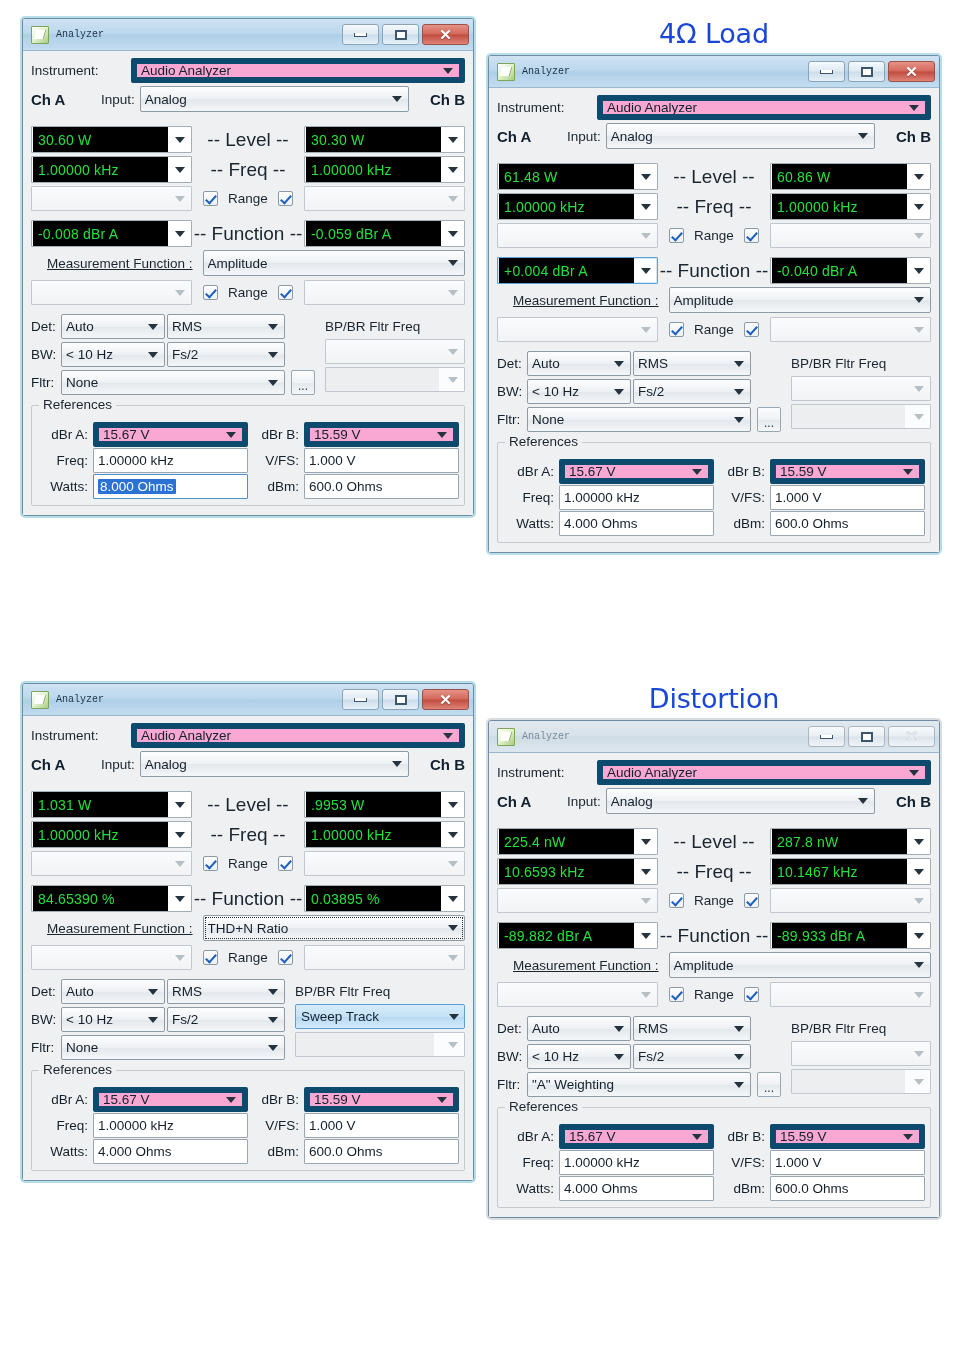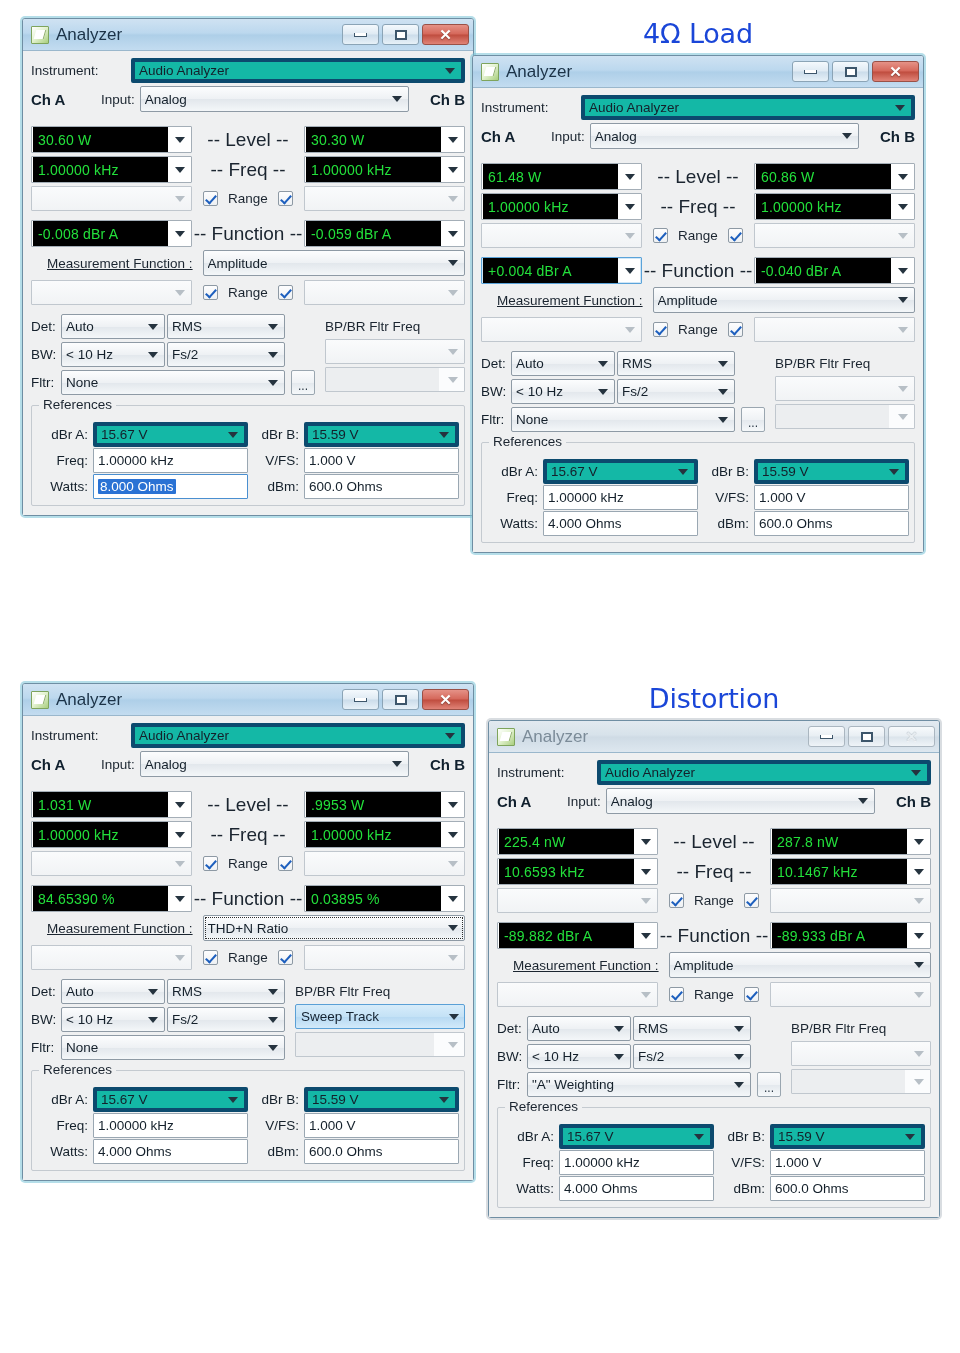--- a/index.html
+++ b/index.html
@@ -11,21 +11,21 @@
   }
   .page {
     position: relative;
     width: 960px; height: 1353px;
     overflow: hidden;
   }
 
   
   .panel-wrap { position: absolute; }
   #panel-0 { left: 22px;  top: 18px;  width: 452px; }
-  #panel-1 { left: 472px; top: 18px;  width: 452px; }
+  #panel-1 { left: 488px; top: 18px;  width: 452px; }
   #panel-2 { left: 22px;  top: 683px; width: 452px; }
   #panel-3 { left: 488px; top: 683px; width: 452px; }
 
   .panel-heading {
     text-align: center;
     color: #1a46d8;
     font-size: 27px;
     font-family: "DejaVu Sans", sans-serif;
     letter-spacing: -0.2px;
     padding-bottom: 6px;
@@ -64,23 +64,23 @@
   }
   .win-icon::after {
     content: "";
     position: absolute; left: 3px; top: 3px;
     width: 9px; height: 9px;
     background: #ffffff;
     transform: skewX(-16deg);
     border-right: 1px solid #8fae6c;
   }
   .win-title {
-    font-size: 17px;
+    font-size: 10px;
     color: #1b3247;
-    font-family: Liberation Sans, sans-serif;
+    font-family: Liberation Mono, monospace;
     flex: 1 1 auto;
   }
   .win-title.inactive { color: #7b8b98; }
 
   .win-btns { display: flex; gap: 3px; }
   .win-btn {
     width: 37px; height: 21px;
     border: 1px solid #8ba4b6;
     border-radius: 3px;
     background: linear-gradient(to bottom,#f4f9fd 0%,#dfeaf3 48%,#cbdcea 52%,#e7f1f8 100%);
@@ -129,22 +129,22 @@
     overflow: hidden;
     white-space: nowrap;
   }
   .combo {
     background: linear-gradient(to bottom,#fcfdfe 0%,#eef1f4 50%,#e2e7ec 51%,#f4f7f9 100%);
     justify-content: space-between;
     border: 1px solid #8e9aa5;
     border-radius: 2px;
   }
   .combo.flat {
-    background: #14b8a6;
-    border: 4px solid #0c4a6e;
+    background: #f9a8d4;
+    border: 6px solid #0c4a6e;
   }
   .combo .cv { overflow: hidden; text-overflow: ellipsis; }
   .arrow {
     width: 0; height: 0; flex: 0 0 auto;
     border-left: 5px solid transparent;
     border-right: 5px solid transparent;
     border-top: 6px solid #25333f;
     margin-left: 6px; margin-right: 2px;
   }
   .arrow.dim { border-top-color: #b7bfc6; }

